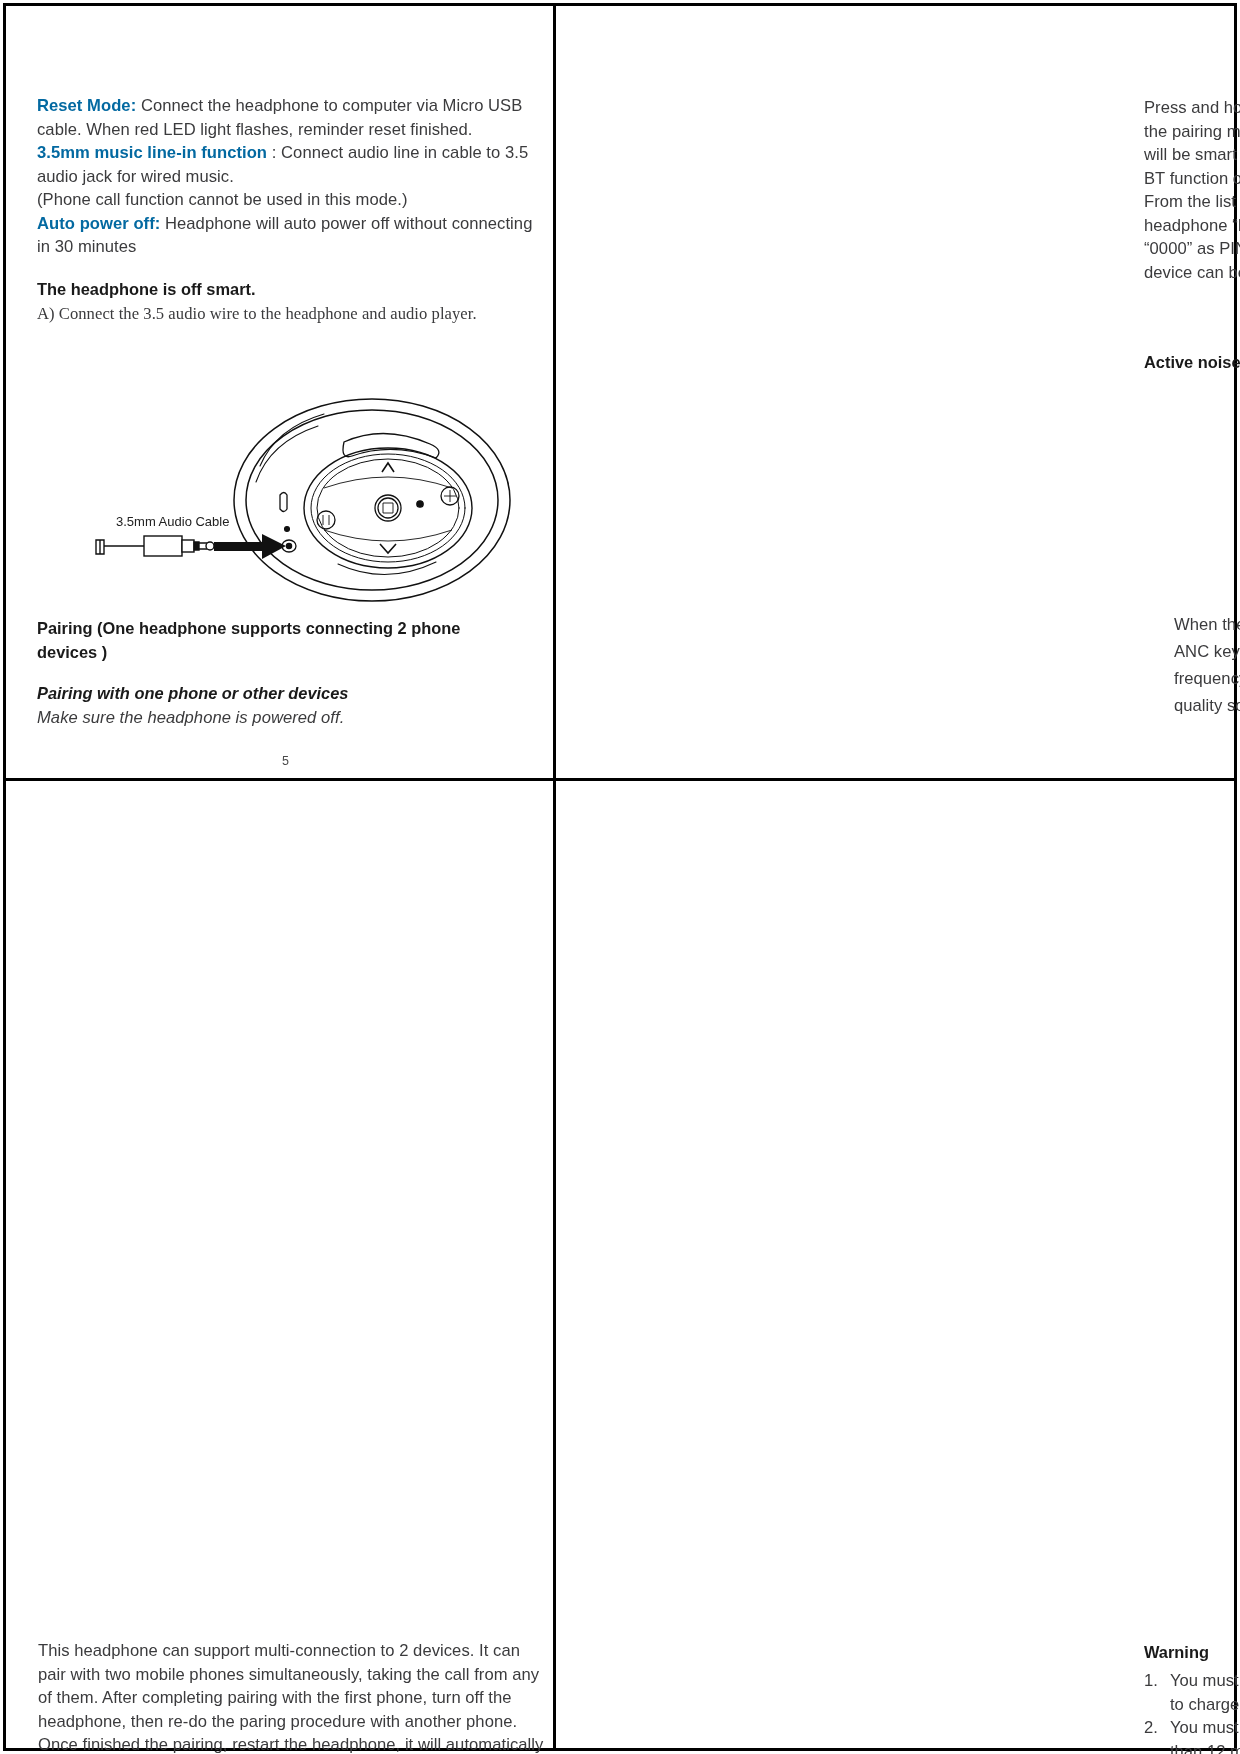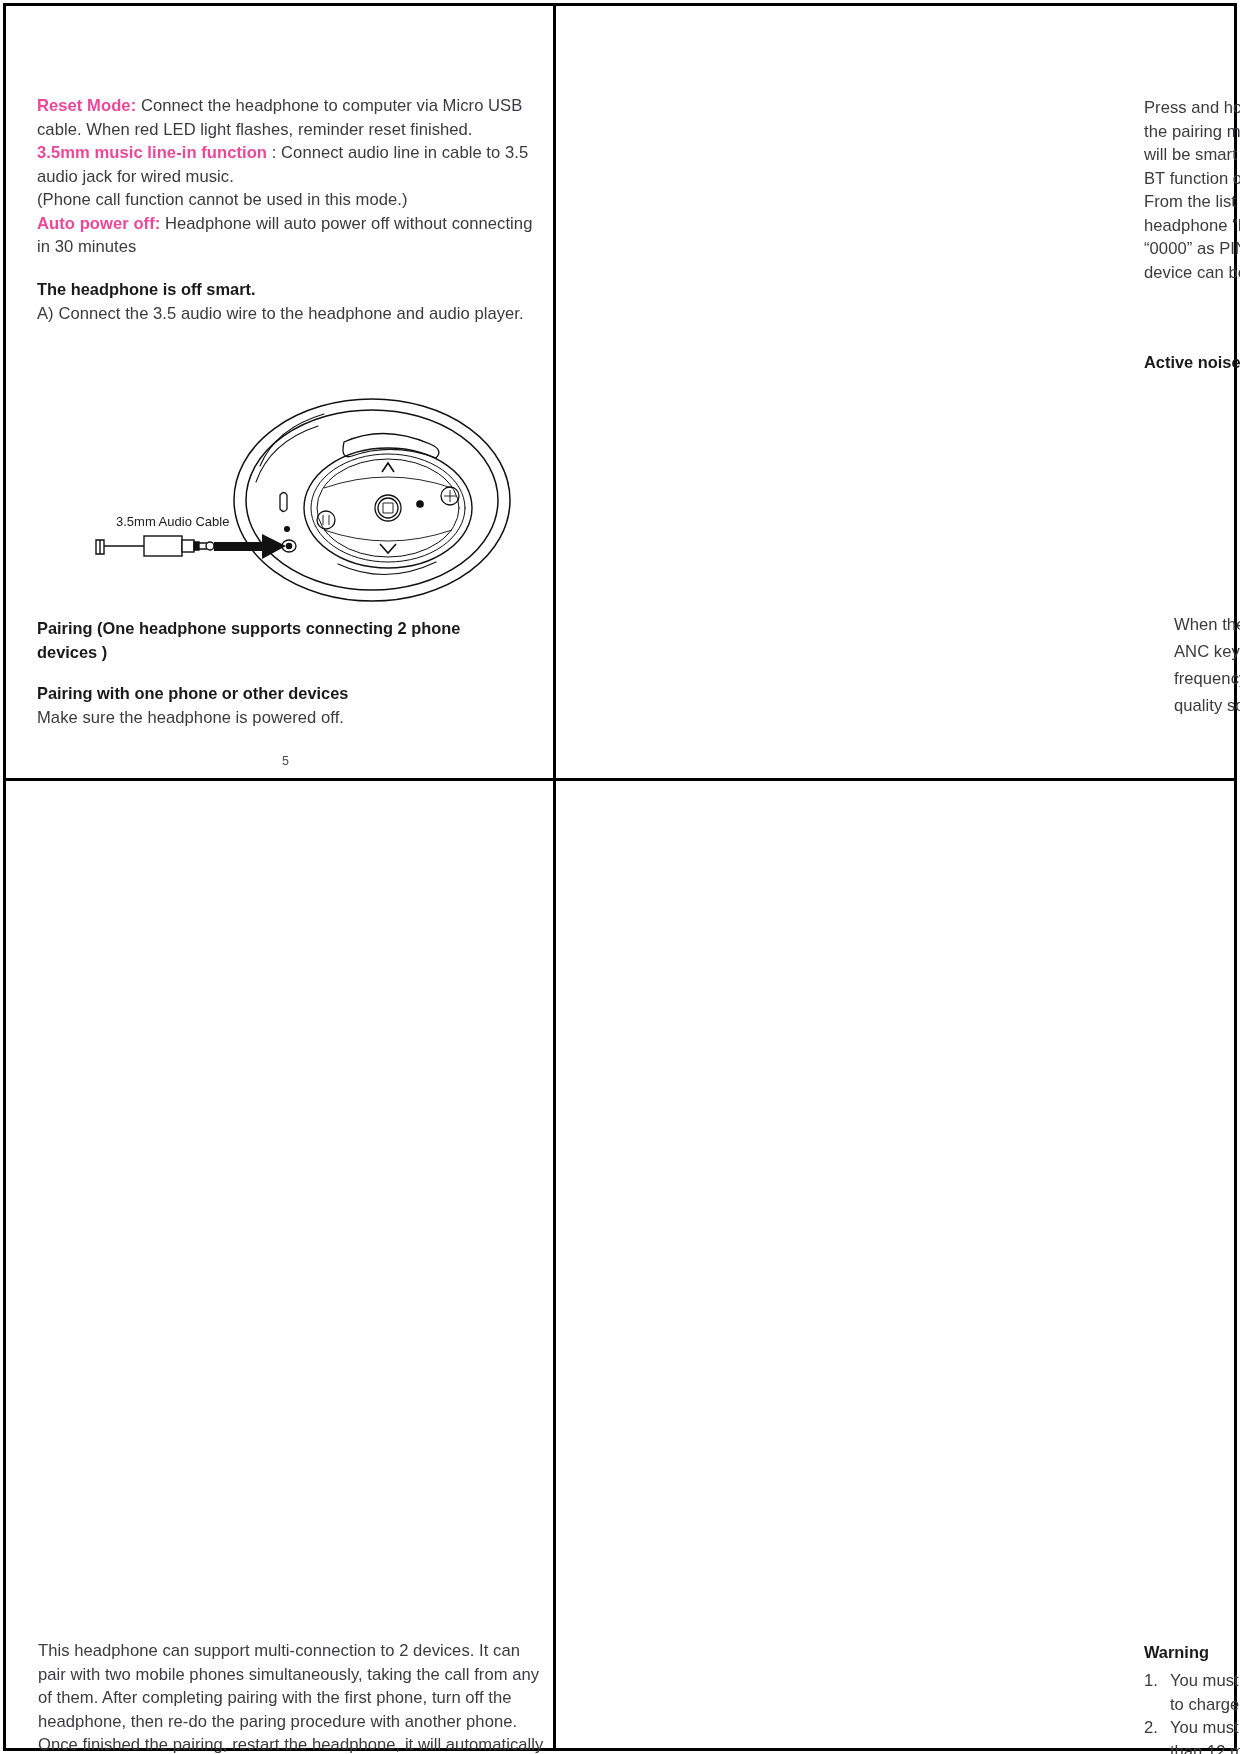--- a/index.html
+++ b/index.html
@@ -21,30 +21,30 @@
   .panel{position:absolute;box-sizing:border-box;}
   #panel5{left:6px;  top:6px;   width:547px; height:772px;}
   #panel6{left:556px;top:6px;   width:681px; height:772px;}
   #panel7{left:6px;  top:781px; width:547px; height:970px;}
   #panel8{left:556px;top:781px; width:681px; height:970px;}
 
   .body-text{
     font-size:16.6px;line-height:23.5px;color:#3b3b3d;
     font-weight:400;letter-spacing:0.05px;
   }
-  .bold{font-weight:700;color:#ec4899;}
+  .bold{font-weight:700;color:#0369a1;}
   .hdg{font-weight:700;color:#1a1a1a;font-size:16.4px;line-height:23.5px;}
   .pagenum{position:absolute;font-size:12.5px;color:#4a4a4a;text-align:center;}
 
   
   #p5-block1{position:absolute;left:31px;top:88px;width:500px;}
   #p5-block2{position:absolute;left:31px;top:272px;width:520px;}
   #p5-fig{position:absolute;left:80px;top:390px;width:470px;height:215px;}
   #p5-block3{position:absolute;left:31px;top:611px;width:430px;}
-  #p5-block4{position:absolute;left:31px;top:676px;width:470px;}
+  #p5-block4{position:absolute;left:31px;top:676px;width:470px;font-style:italic;}
   #p5-page{left:6px;top:748px;width:547px;}
 
   
   #p6-block1{position:absolute;left:588px;top:90px;width:500px;}
   #p6-anc-h{position:absolute;left:588px;top:345px;width:460px;}
   #p6-fig{position:absolute;left:600px;top:378px;width:520px;height:200px;}
   #p6-block2{position:absolute;left:618px;top:605px;width:500px;}
   #p6-page{left:556px;top:748px;width:681px;}
 
   
@@ -55,21 +55,21 @@
   #p8-warn{position:absolute;left:588px;top:888px;width:520px;}
 
   .list{margin:0;padding:0;list-style:none;}
   .list li{display:flex;font-size:16.6px;line-height:23.5px;color:#3b3b3d;}
   .list li .num{width:26px;flex:none;}
   .list li .txt{flex:1;}
 
   .warnlist li{margin-bottom:0;}
   .warnlist .num{width:26px;}
 
-  .indent{padding-left:29px;text-indent:-29px;}
+  .indent{padding-left:29px;text-indent:-29px;font-family:Liberation Serif, serif;}
 
   
   .fig-label{font-size:13px;color:#222;font-family:"Liberation Sans",sans-serif;}
   .anc-label{font-size:11.5px;color:#333;}
   svg{display:block;}
 </style>
 </head>
 <body>
 
 <div class="sheet">

